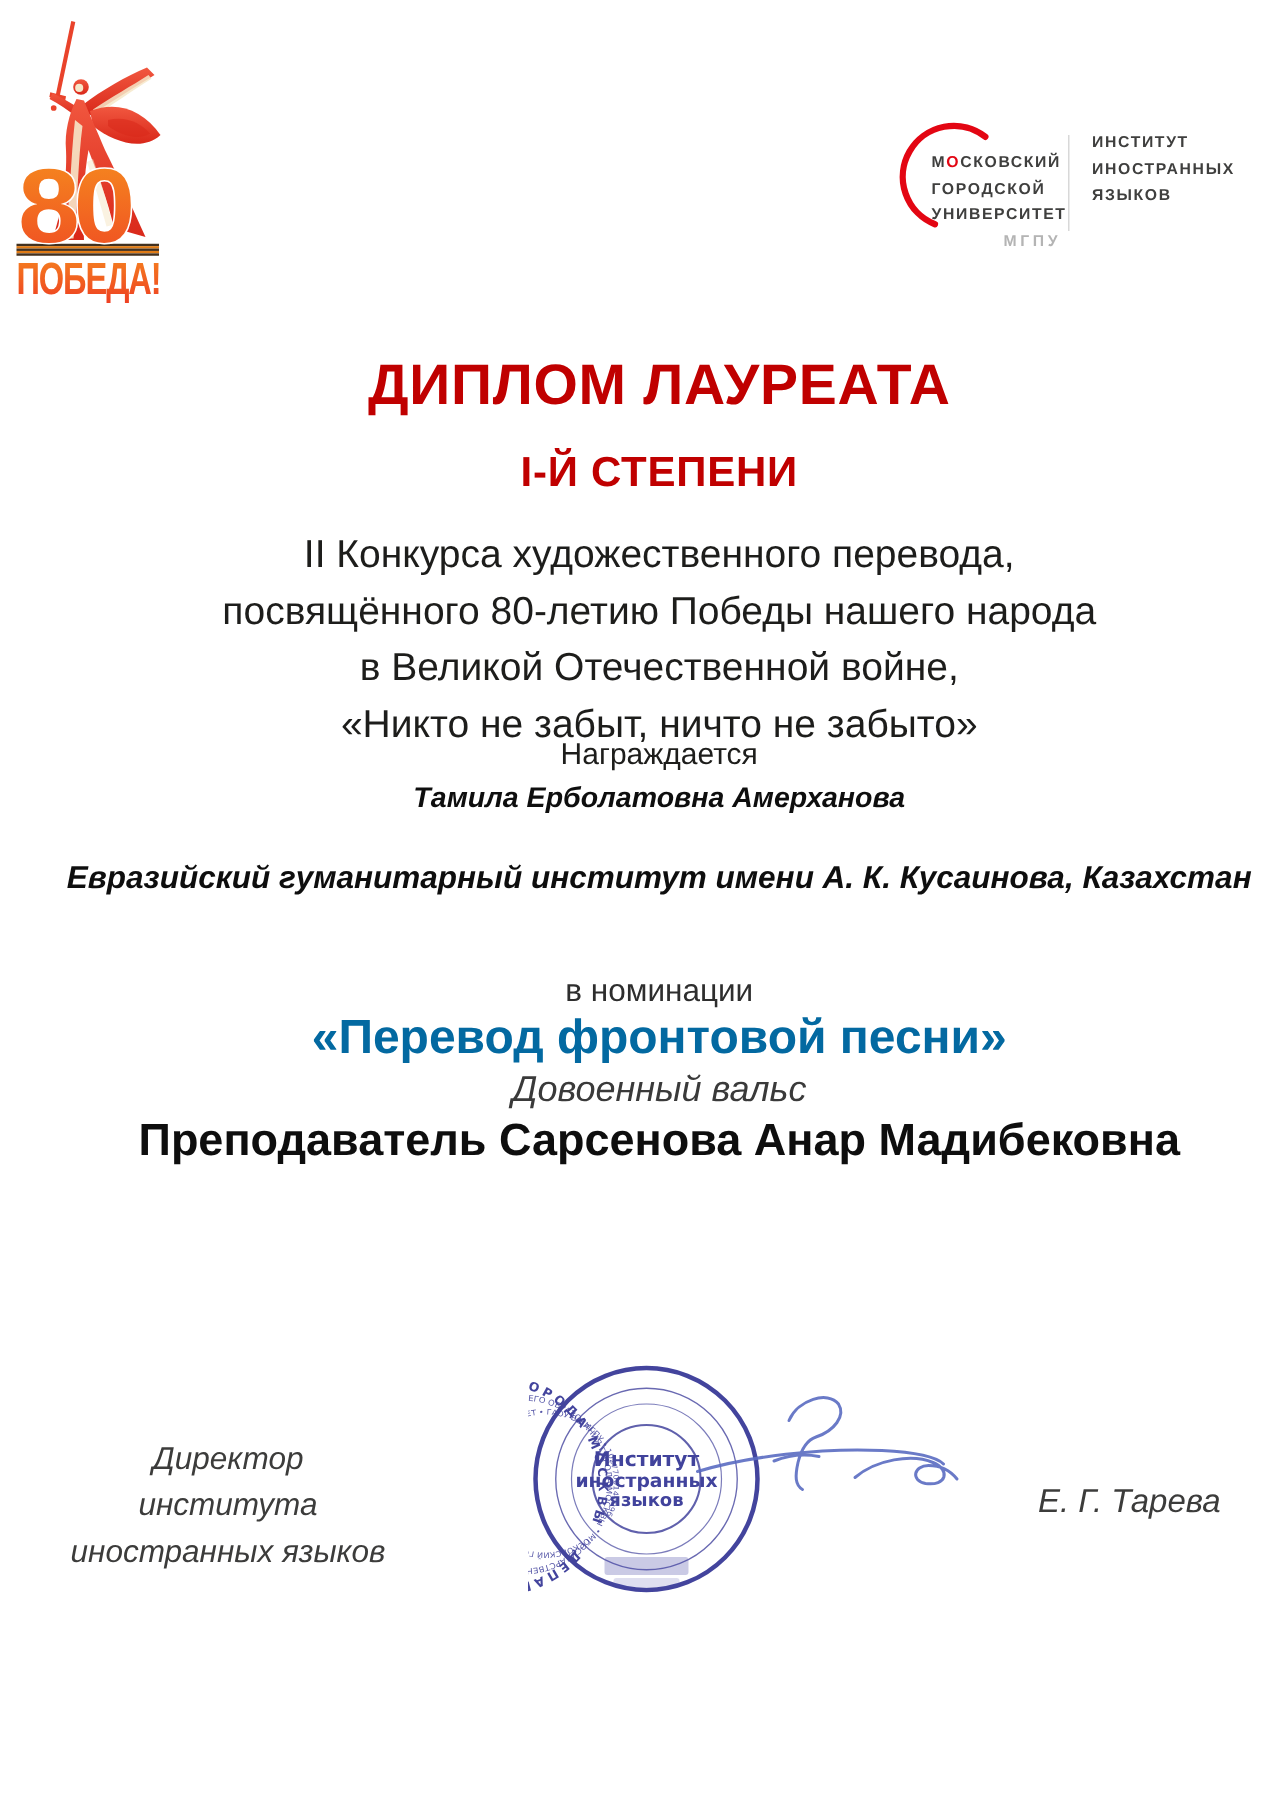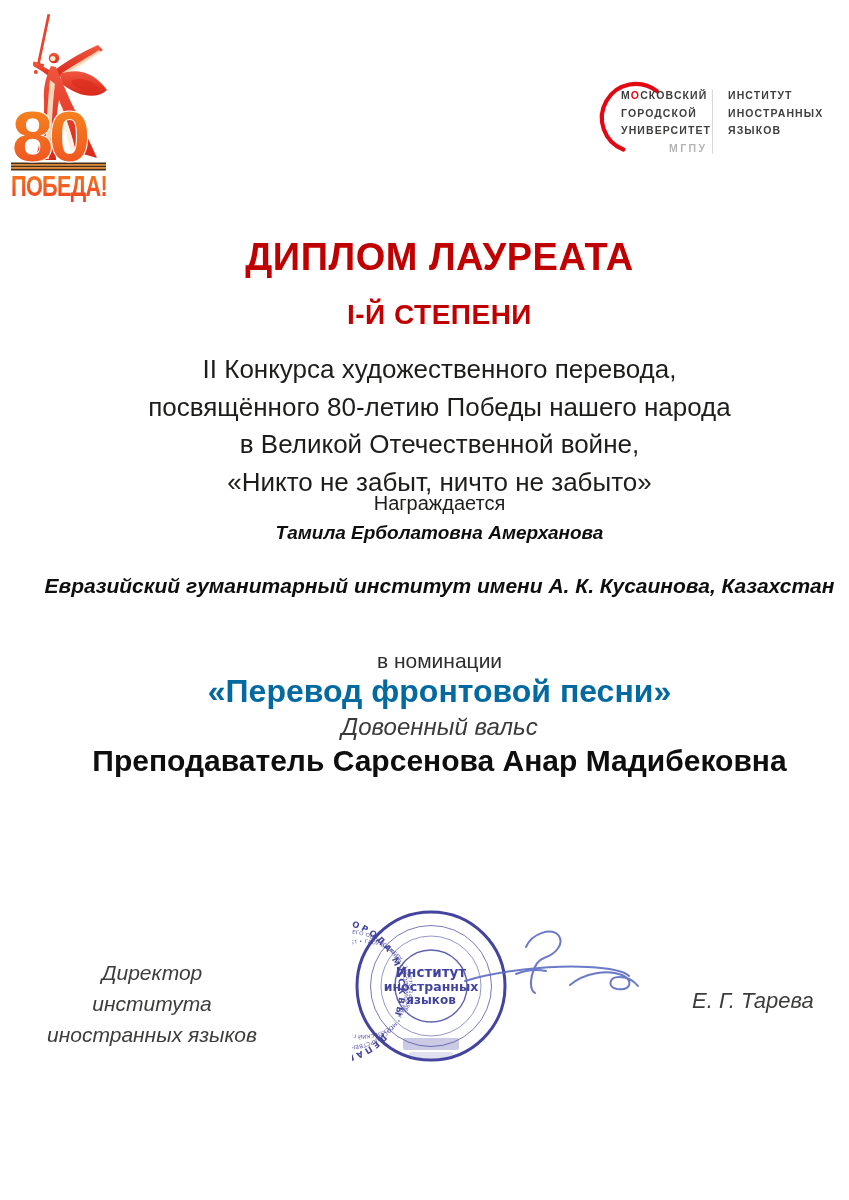--- a/index.html
+++ b/index.html
@@ -10,21 +10,21 @@
     position: relative;
     overflow: hidden;
   }
   .abs { position: absolute; }
   .ctr { left: 0; width: 849px; text-align: center; padding-left: 15px; }
 
   
   .victory-logo { left: 10px; top: 10px; width: 110px; height: 192px; }
   .uni-logo { left: 596px; top: 74px; width: 218px; height: 96px; }
   .uni-arc { position: absolute; left: 0; top: 0; width: 80px; height: 90px; }
-  .uni-col { position: absolute; left: 25px; top: 13px; }
+  .uni-col { position: absolute; left: 25px; top: 26px; }
   .inst-col { position: absolute; left: 132px; top: 13px; }
   .uni-line {
     font-size: 10.5px; font-weight: 700; letter-spacing: 1.1px;
     color: #3F3F3E; line-height: 17.5px; white-space: nowrap;
   }
   .uni-line .red-o { color: #E30613; }
   .uni-abbr { color: #B4B4B4; letter-spacing: 2.4px; padding-left: 48px; }
   .uni-divider { position: absolute; left: 116px; top: 16px; width: 1px; height: 64px; background: #D8D8D8; }
 
   

